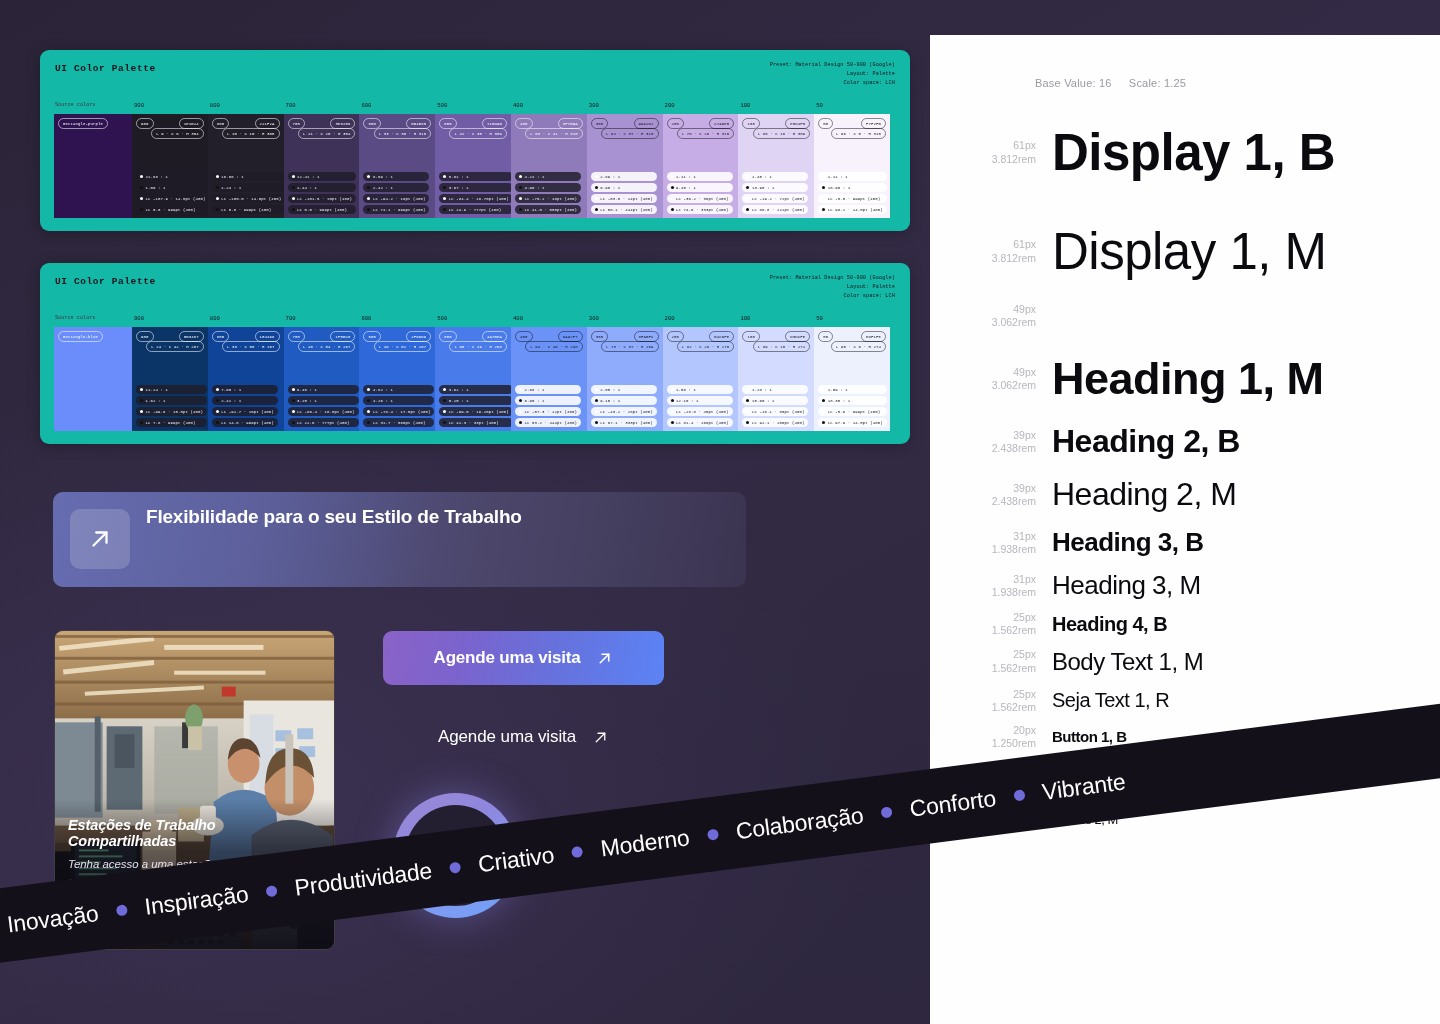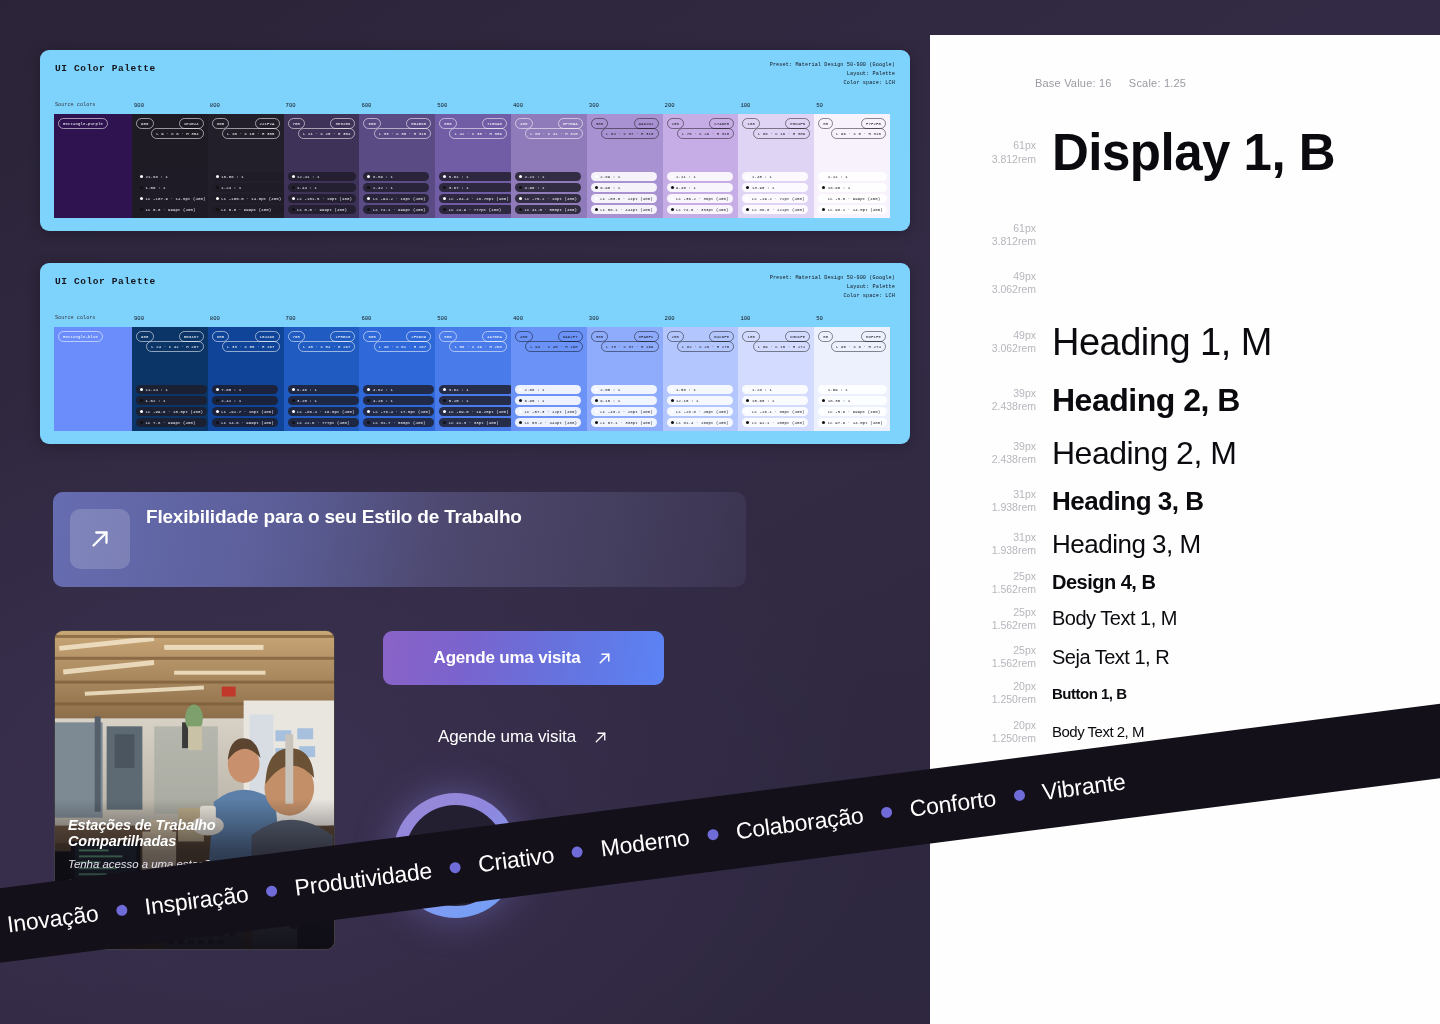--- a/index.html
+++ b/index.html
@@ -36,21 +36,21 @@
   .type-size {
     width:66px; text-align:right; flex:0 0 66px;
     color:#b6b6bd; line-height:1.25;
   }
   .type-size .px { display:block; font-size:10.5px; }
   .type-size .rem { display:block; font-size:10.5px; }
   .type-sample { color:#0b0b0f; white-space:nowrap; letter-spacing:-0.5px; }
 
   
   .palette-card {
-    position:absolute; background:#7dd3fc; border-radius:9px;
+    position:absolute; background:#14b8a6; border-radius:9px;
     box-shadow:0 2px 14px rgba(0,0,0,.25);
     overflow:hidden;
   }
   #palette-purple { left:40px; top:50px; width:870px; height:181px; }
   #palette-blue  { left:40px; top:263px; width:870px; height:181px; }
   .pal-title {
     position:absolute; left:15px; top:13px;
     font-family:"Liberation Mono", monospace;
     font-size:9.5px; font-weight:700; color:#15141c; letter-spacing:.6px;
   }
@@ -877,33 +877,34 @@
           <span class="px">61px</span>
           <span class="rem">3.812rem</span>
         </div>
         <div class="type-sample" style="font-size: 51px; font-weight: 700;">Display 1, B</div>
       </div>
       <div class="type-row" style="margin-top: 40px;">
         <div class="type-size">
           <span class="px">61px</span>
           <span class="rem">3.812rem</span>
         </div>
+        <div class="type-sample" style="font-size: 51px; font-weight: 400;">Display 1, M</div>
       </div>
       <div class="type-row" style="margin-top: 22px;">
         <div class="type-size">
           <span class="px">49px</span>
           <span class="rem">3.062rem</span>
         </div>
       </div>
       <div class="type-row" style="margin-top: 24px;">
         <div class="type-size">
           <span class="px">49px</span>
           <span class="rem">3.062rem</span>
         </div>
-        <div class="type-sample" style="font-size: 38px; font-weight: 400;">Heading 1, M</div>
+        <div class="type-sample" style="font-size: 45px; font-weight: 700;">Heading 1, M</div>
       </div>
       <div class="type-row" style="margin-top: 18px;">
         <div class="type-size">
           <span class="px">39px</span>
           <span class="rem">2.438rem</span>
         </div>
         <div class="type-sample" style="font-size: 32px; font-weight: 700;">Heading 2, B</div>
       </div>
       <div class="type-row" style="margin-top: 16px;">
         <div class="type-size">
@@ -924,28 +925,28 @@
           <span class="px">31px</span>
           <span class="rem">1.938rem</span>
         </div>
         <div class="type-sample" style="font-size: 26px; font-weight: 400;">Heading 3, M</div>
       </div>
       <div class="type-row" style="margin-top: 10px;">
         <div class="type-size">
           <span class="px">25px</span>
           <span class="rem">1.562rem</span>
         </div>
-        <div class="type-sample" style="font-size: 20px; font-weight: 700;">Design 4, B</div>
+        <div class="type-sample" style="font-size: 20px; font-weight: 700;">Heading 4, B</div>
       </div>
       <div class="type-row" style="margin-top: 10px;">
         <div class="type-size">
           <span class="px">25px</span>
           <span class="rem">1.562rem</span>
         </div>
-        <div class="type-sample" style="font-size: 20px; font-weight: 400;">Body Text 1, M</div>
+        <div class="type-sample" style="font-size: 24px; font-weight: 400;">Body Text 1, M</div>
       </div>
       <div class="type-row" style="margin-top: 12px;">
         <div class="type-size">
           <span class="px">25px</span>
           <span class="rem">1.562rem</span>
         </div>
         <div class="type-sample" style="font-size: 20px; font-weight: 400;">Seja Text 1, R</div>
       </div>
       <div class="type-row" style="margin-top: 10px;">
         <div class="type-size">

